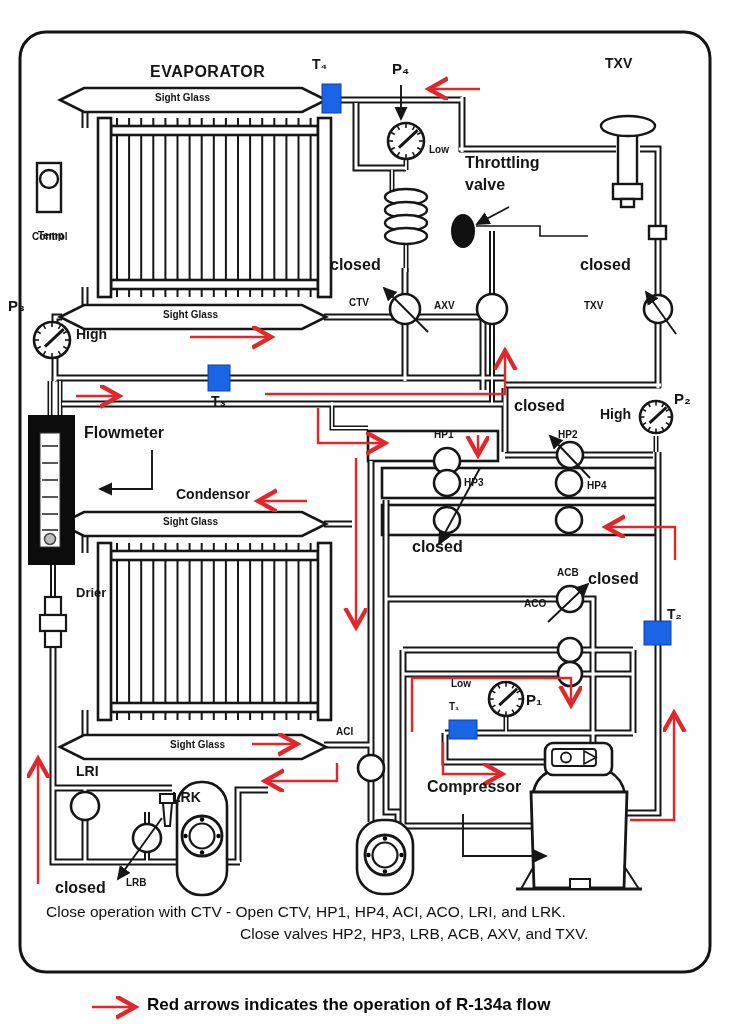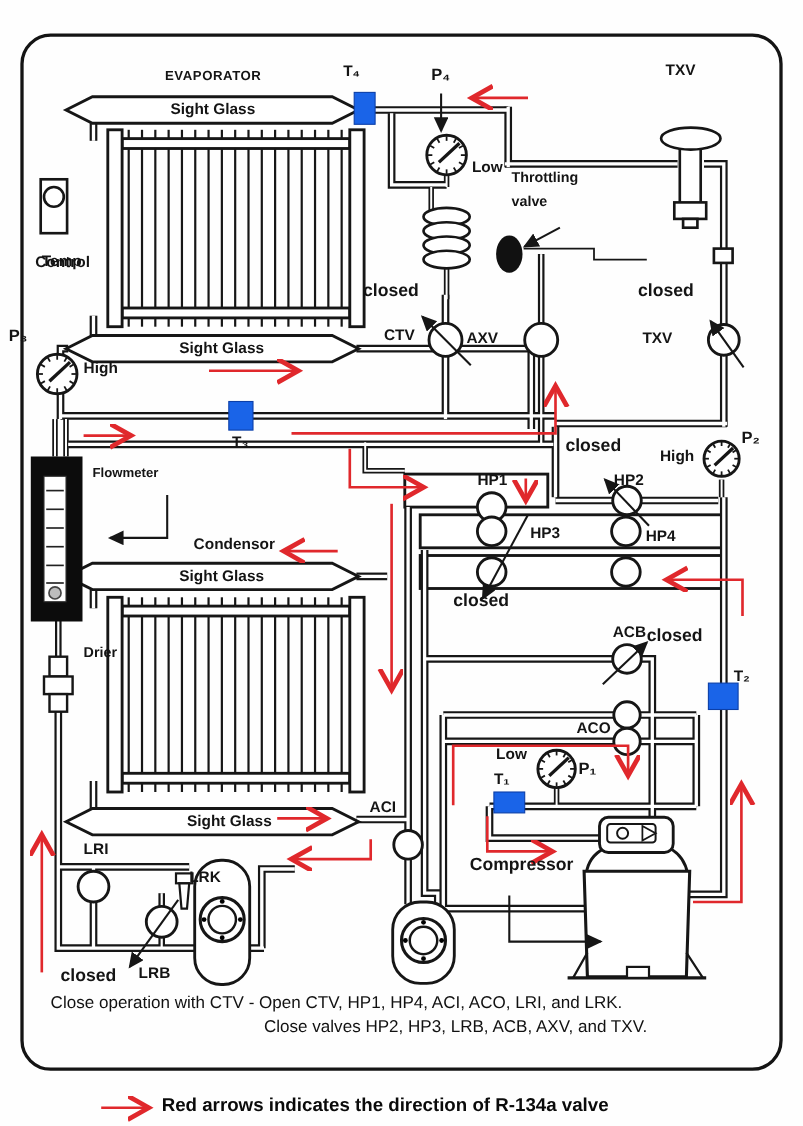--- a/index.html
+++ b/index.html
@@ -1,21 +1,21 @@
 <!DOCTYPE html>
 <html><head>
 <meta charset="utf-8">
 <style>
   html,body{margin:0;padding:0;background:#fff;}
   #stage{position:relative;width:730px;height:1024px;background:#fefefe;overflow:hidden;
          font-family:"Liberation Sans",sans-serif;}
   #schematic{position:absolute;left:0;top:0;}
   .lbl{position:absolute;font-family:"Liberation Sans",sans-serif;font-weight:bold;color:#141414;
-       white-space:nowrap;line-height:1.1;}.s13{font-size:14px}.s14{font-size:14px}.s15{font-size:15px}
-  .s16{font-size:16px}.s17{font-size:13px}.s18{font-size:12px}
+       white-space:nowrap;line-height:1.1;}.s13{font-size:10px}.s14{font-size:14px}.s15{font-size:15px}
+  .s16{font-size:16px}.s17{font-size:16px}.s18{font-size:16px}
   .caption{font-weight:normal;font-size:15.5px;color:#111;}
   .footer-legend{font-size:17px;color:#0a0a0a;}
   .vertical{width:11px;word-break:break-all;line-height:13.5px;font-size:13px;}
   .spread{letter-spacing:.5px;}
 </style>
 </head>
 <body>
 
 <div id="stage" style="--pipe: #161616; --red: #e0282c; --blue: #1a64e8;">
 
@@ -406,53 +406,53 @@
   <div class="lbl s13" style="left:429px;top:144px">Low</div>
   <div class="lbl s17" style="left:465px;top:154px">Throttling</div>
   <div class="lbl s17" style="left:465px;top:176px">valve</div>
   <div class="lbl s14" style="left:605px;top:56px">TXV</div>
 
   <div class="lbl s13" style="left:38px;top:230px">Temp</div>
   <div class="lbl s13" style="left:32px;top:231px">Control</div>
 
   <div class="lbl s16" style="left:330px;top:256px">closed</div>
   <div class="lbl s13" style="left:349px;top:297px">CTV</div>
-  <div class="lbl s13" style="left:424px;top:300px">AXV</div>
+  <div class="lbl s13" style="left:434px;top:300px">AXV</div>
   <div class="lbl s16" style="left:580px;top:256px">closed</div>
   <div class="lbl s13" style="left:584px;top:300px">TXV</div>
 
   <div class="lbl s15" style="left:8px;top:298px">P₃</div>
   <div class="lbl s14" style="left:76px;top:327px">High</div>
   <div class="lbl s14" style="left:211px;top:394px">T₃</div>
   <div class="lbl s18" style="left:84px;top:424px">Flowmeter</div>
   <div class="lbl s14" style="left:176px;top:487px">Condensor</div>
 
   <div class="lbl s16" style="left:514px;top:397px">closed</div>
   <div class="lbl s13" style="left:434px;top:429px">HP1</div>
   <div class="lbl s13" style="left:558px;top:429px">HP2</div>
   <div class="lbl s14" style="left:600px;top:407px">High</div>
   <div class="lbl s15" style="left:674px;top:391px">P₂</div>
-  <div class="lbl s13" style="left:482px;top:477px">HP3</div>
+  <div class="lbl s13" style="left:464px;top:477px">HP3</div>
   <div class="lbl s13" style="left:587px;top:480px">HP4</div>
   <div class="lbl s16" style="left:412px;top:538px">closed</div>
 
   <div class="lbl s13" style="left:557px;top:567px">ACB</div>
   <div class="lbl s16" style="left:588px;top:570px">closed</div>
-  <div class="lbl s13" style="left:524px;top:654px">ACO</div>
+  <div class="lbl s13" style="left:524px;top:598px">ACO</div>
   <div class="lbl s14" style="left:667px;top:607px">T₂</div>
 
   <div class="lbl s13" style="left:451px;top:678px">Low</div>
   <div class="lbl s15" style="left:526px;top:692px">P₁</div>
   <div class="lbl s13" style="left:449px;top:701px">T₁</div>
   <div class="lbl s16" style="left:427px;top:778px">Compressor</div>
 
   <div class="lbl vertical" style="left:76px;top:586px">Drier</div>
   <div class="lbl s13" style="left:336px;top:726px">ACI</div>
   <div class="lbl s14" style="left:76px;top:764px">LRI</div>
   <div class="lbl s14" style="left:172px;top:790px">LRK</div>
   <div class="lbl s16" style="left:55px;top:879px">closed</div>
   <div class="lbl s13" style="left:126px;top:877px">LRB</div>
 
   <div class="lbl caption" style="left:46px;top:903px">Close operation with CTV - Open CTV, HP1, HP4, ACI, ACO, LRI, and LRK.</div>
   <div class="lbl caption" style="left:240px;top:925px">Close valves HP2, HP3, LRB, ACB, AXV, and TXV.</div>
-  <div class="lbl footer-legend" style="left:147px;top:996px">Red arrows indicates the direction of R-134a valve</div>
+  <div class="lbl footer-legend" style="left:147px;top:996px">Red arrows indicates the operation of R-134a flow</div>
 </div>
 </div>
 
 </body></html>

